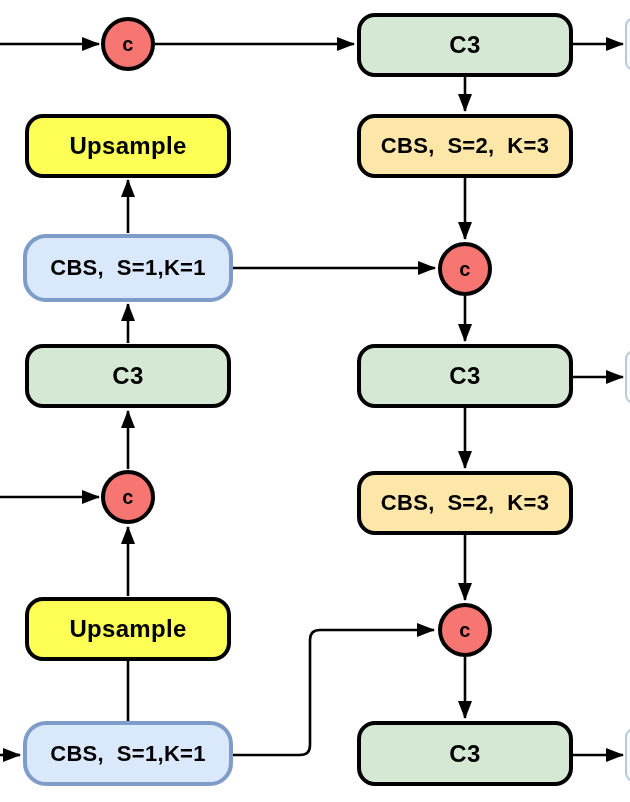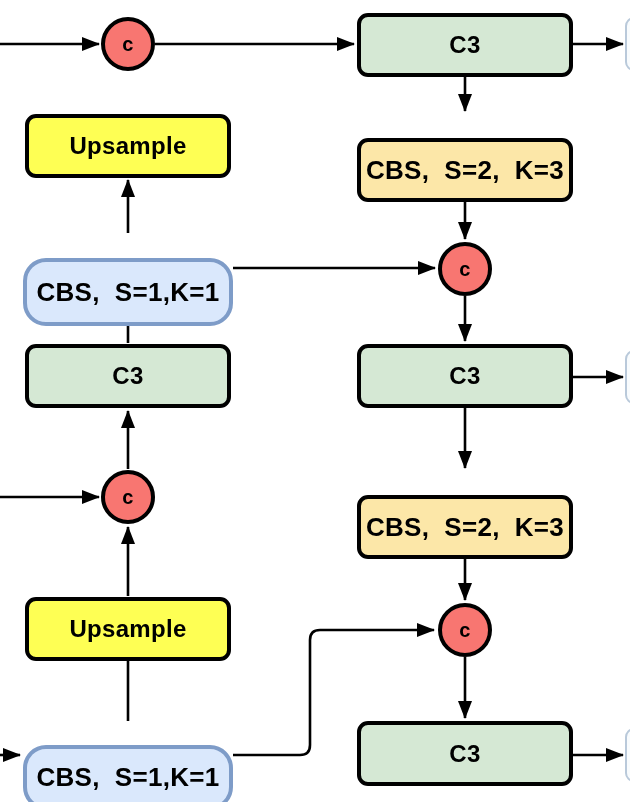--- a/index.html
+++ b/index.html
@@ -1,30 +1,30 @@
 <!DOCTYPE html>
 <html><head>
 <meta charset="utf-8">
 <style>
   html,body{margin:0;padding:0;background:#ffffff;}
   #stage{position:relative;width:630px;height:802px;background:#ffffff;overflow:hidden;
          font-family:"Liberation Sans",sans-serif;}
   #wires{position:absolute;left:0;top:0;width:630px;height:802px;}
   .node{position:absolute;box-sizing:border-box;display:flex;align-items:center;justify-content:center;
         font-weight:bold;color:#000;}
-  .rect{border:4px solid #000;border-radius:11px;}
+  .rect{border:4px solid #000;border-radius:18px;}
   .rect-blue{border:4px solid #7E9CC8;border-radius:23px;background:#DAE8FC;}
   .fill-yellow{background:#FEFF54;align-items:center;}
   .fill-green{background:#D5E8D4;}
   .fill-orange{background:#FCE7A8;}
   .circle{width:54px;height:54px;border:4px solid #000;border-radius:50%;background:#F87671;
           font-size:20px;line-height:1;}
   .label{white-space:pre;letter-spacing:0.3px;}
   .fs24{font-size:24px;}
-  .fs22{font-size:26px;margin-top:24px;}
+  .fs22{font-size:22px;}
   .sliver{position:absolute;box-sizing:border-box;width:12px;height:54px;left:625px;
           border:2px solid #B9C9DA;border-radius:9px 0 0 9px;background:#F8FBFD;}
 </style>
 </head>
 <body>
 
 <div id="stage">
 
   <svg id="wires" viewBox="0 0 630 802" xmlns="http://www.w3.org/2000/svg">
     <defs>

